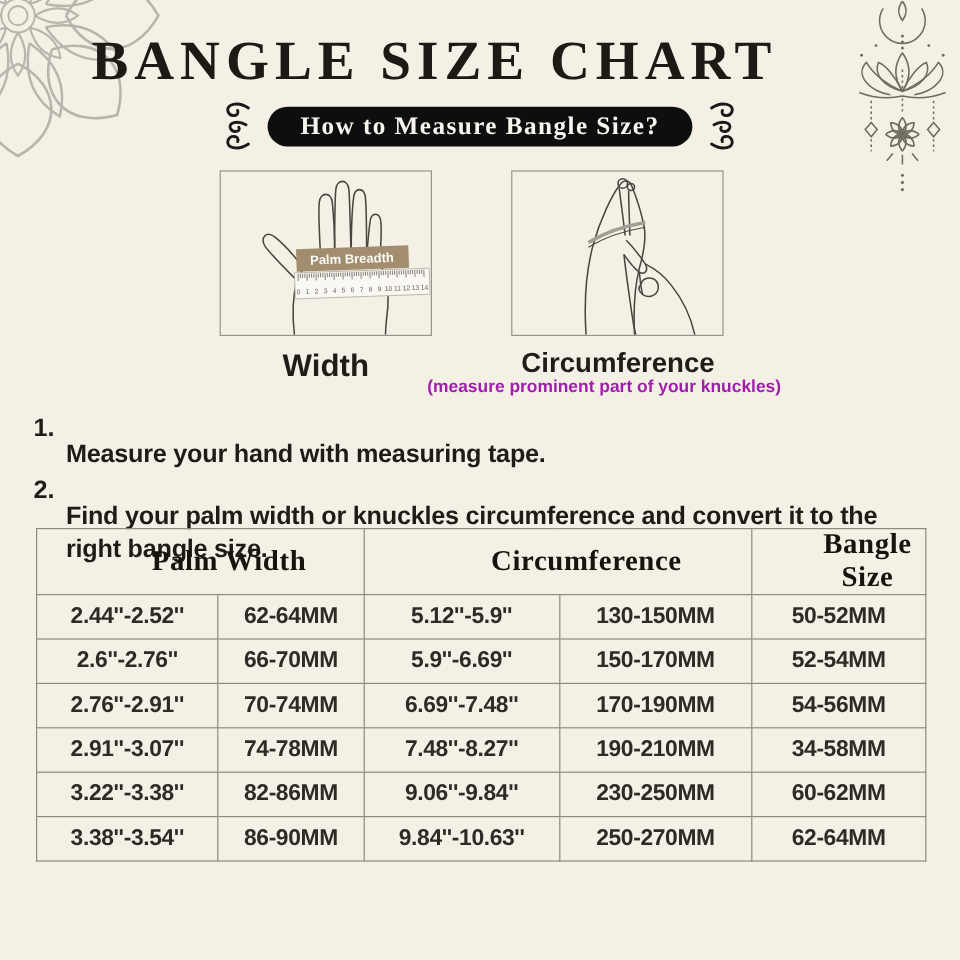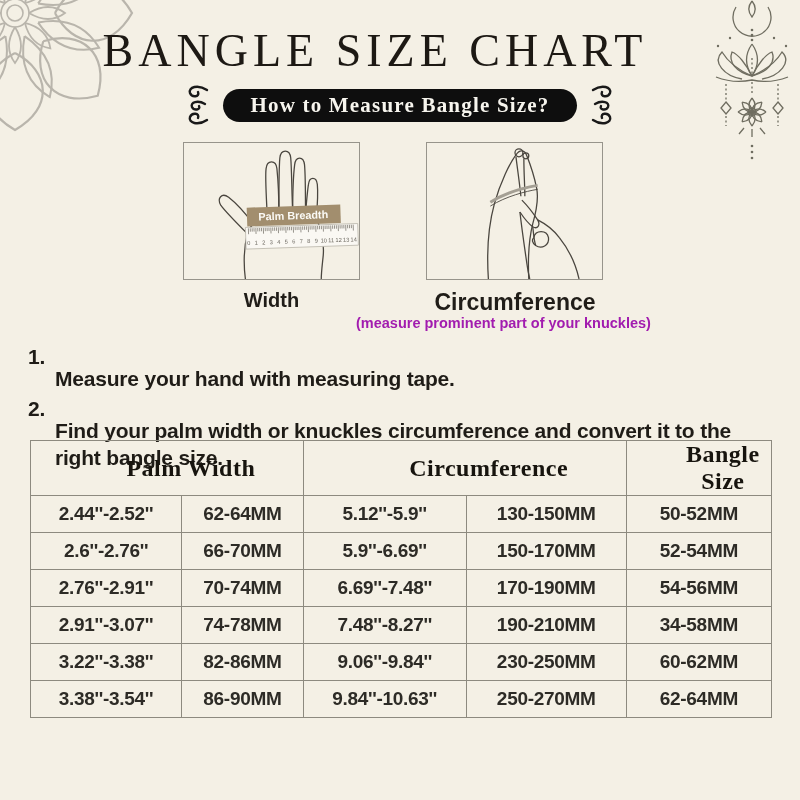--- a/index.html
+++ b/index.html
@@ -4,35 +4,35 @@
 <style>
   :root{
     --bg:#f4f0e5; --ink:#1d1914; --line:#4a463f; --box-border:#97948b;
     --table-border:#8d8a7f; --cell-ink:#2d2b26; --badge-bg:#0e0e0e; --badge-ink:#f7f5ee;
     --mandala:#b9b5ac; --ornament:#6f6d60; --ruler-label:#a28e6e;
   }
   *{margin:0;padding:0;box-sizing:border-box;}
   html,body{width:800px;height:800px;}
   body{position:relative;width:800px;height:800px;background:var(--bg);overflow:hidden;
        font-family:"Liberation Sans",sans-serif;color:var(--ink);}
-  .title{position:absolute;top:24px;left:13px;width:724px;text-align:center;
-         font-family:"Liberation Serif",serif;font-weight:400;font-size:46px;
+  .title{position:absolute;top:24px;left:0;width:724px;text-align:center;
+         font-family:"Liberation Serif",serif;font-weight:700;font-size:46px;
          letter-spacing:5px;color:var(--ink);}
   .badge-row{position:absolute;top:87px;left:0;width:800px;height:36px;
              display:flex;justify-content:center;align-items:center;gap:13px;}
   .pill{height:33px;line-height:32px;padding:0 27px;border-radius:17px;background:var(--badge-bg);
         color:var(--badge-ink);font-family:"Liberation Serif",serif;font-weight:700;
         font-size:21px;letter-spacing:1.2px;white-space:nowrap;}
   .flourish{width:26px;height:44px;}
   .flourish.left{transform:scaleX(-1);}
   .figure-box{position:absolute;top:142px;width:177px;height:138px;border:1px solid var(--box-border);}
   .figure-box.wbox{left:183px;}
   .figure-box.cbox{left:426px;}
   .caption{position:absolute;text-align:center;font-weight:700;color:#201d18;}
-  .caption-width{top:289px;left:183px;width:177px;font-size:20px;}
+  .caption-width{top:289px;left:183px;width:177px;font-size:26px;}
   .caption-circ{top:289px;left:376px;width:278px;font-size:23px;}
   .caption-note{top:315px;left:356px;width:318px;font-size:14.5px;
                 font-weight:700;color:#a21caf;position:absolute;}
   .instructions{position:absolute;top:343px;left:28px;width:752px;}
   .instr-row{display:flex;font-size:21px;font-weight:600;letter-spacing:-0.2px;
              line-height:27px;color:#1f1c17;margin-bottom:3px;}
   .instr-num{flex:none;width:27px;}
   .instr-text{max-width:702px;margin-top:22px;}
   table.size-chart{position:absolute;left:30px;top:440px;width:742px;border-collapse:collapse;
                    table-layout:fixed;}

